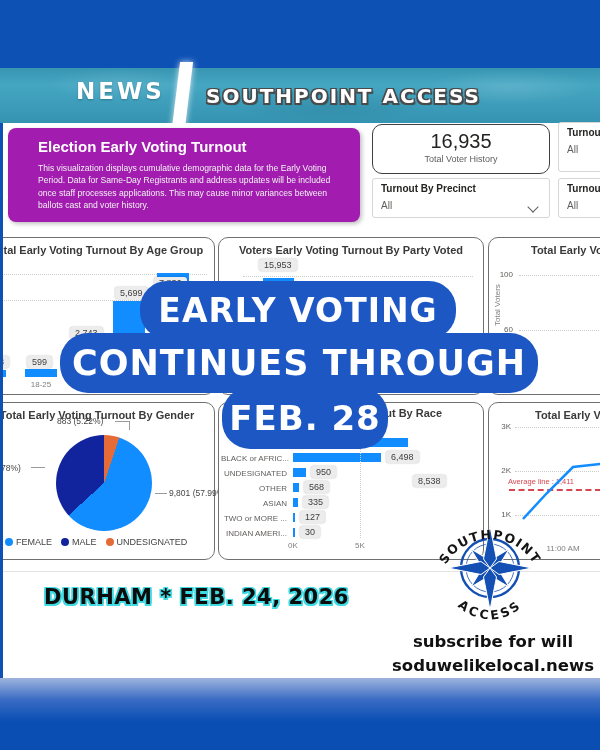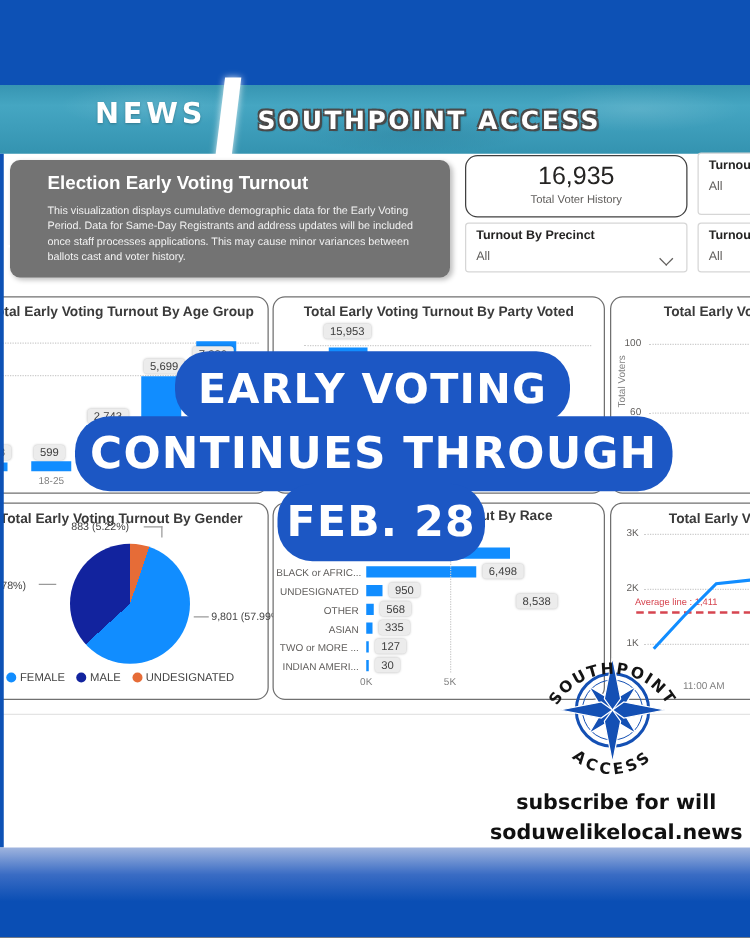--- a/index.html
+++ b/index.html
@@ -20,21 +20,21 @@
         box-shadow:0 0 6px rgba(255,255,255,.8);}
   #brand-label{left:206px;top:84px;color:#fff;font-size:20px;font-weight:bold;letter-spacing:2px;
         font-family:"DejaVu Sans",sans-serif;
         text-shadow:-1.5px -1.5px 0 #4a4a4a,1.5px -1.5px 0 #4a4a4a,-1.5px 1.5px 0 #4a4a4a,
                     1.5px 1.5px 0 #4a4a4a,2px 2px 1px rgba(0,0,0,.4);}
   #leftstrip{left:0;top:123px;width:3px;height:555px;background:#0d51b5;z-index:30;}
   #bottomband{left:0;top:678px;width:600px;height:72px;
         background:linear-gradient(180deg,#9fb4de 0%,#3a6cc4 30%,#0a4eb4 60%,#0a4eb4 100%);z-index:30;}
   #page-divider{left:0;top:571px;width:600px;height:0;border-top:1px solid #e4e4e4;}
   
-  #graybox{left:8px;top:128px;width:352px;height:94px;background:#737373;border-radius:8px;
+  #graybox{left:8px;top:128px;width:352px;height:94px;background:#a21caf;border-radius:8px;
         box-shadow:2px 2px 4px rgba(0,0,0,.25);}
   #graybox .ititle{position:absolute;left:30px;top:10px;color:#fff;font-size:15px;font-weight:bold;}
   #graybox .ibody{position:absolute;left:30px;top:34px;width:296px;color:#f2f2f2;font-size:8.6px;
         line-height:12.4px;}
   .logofrag{position:absolute;color:#fff;font-weight:bold;z-index:2;}
   
   .kpi{left:372px;top:124px;width:176px;height:48px;background:#fff;border:1.5px solid #404040;
         border-radius:10px;text-align:center;}
   .kpi .v{margin-top:5px;font-size:20px;color:#252423;}
   .kpi .l{font-size:9px;color:#605e5c;margin-top:1px;}
@@ -136,21 +136,21 @@
         <div class="vbar" style="left: 164px; top: 35px; width: 32px; height: 104px; background: rgb(17, 141, 255);"></div>
         <div class="pill" style="left: -16px; top: 118px; width: 22px; text-align: right;">8</div>
         <div class="pill" style="left: 34px; top: 118px;">599</div>
         <div class="pill" style="left: 77px; top: 89px;">2,743</div>
         <div class="pill" style="left: 122px; top: 49px;">5,699</div>
         <div class="pill" style="left: 161px; top: 39px; z-index: 5;">7,836</div>
       </div>
   </div>
 
   <div class="card" id="card-party" style="left:218px;top:237px;width:264px;height:156px;">
-    <div class="ctitle" style="left:0;top:6px;width:264px;text-align:center;">Total Early Voting Turnout By Party Voted</div>
+    <div class="ctitle" style="left:0;top:6px;width:264px;text-align:center;">Voters Early Voting Turnout By Party Voted</div>
     <div class="grid-h" style="left:24px;width:230px;top:38px;"></div>
     <div id="party-plot" class="abs" style="left:0;top:0;width:264px;height:156px;">
         <div class="vbar" style="left: 44px; top: 40px; width: 31px; height: 100px; background: rgb(17, 141, 255);"></div>
         <div class="pill" style="left: 40px; top: 21px;">15,953</div>
       </div>
   </div>
 
   <div class="card" id="card-line-top" style="left:488px;top:237px;width:150px;height:156px;">
     <div class="ctitle" style="left:42px;top:6px;">Total Early Voting</div>
     <div class="ylab" style="left:4px;top:88px;">Total Voters</div>
@@ -228,20 +228,21 @@
       <polyline id="line-bottom-poly" fill="none" stroke="#118DFF" stroke-width="2.5" points="34,116 58,90 84,64 112,61"></polyline>
     </svg>
     <div class="axis" style="left:44px;top:141px;width:60px;">11:00 AM</div>
   </div>
 
   <div class="opill" id="opill1">EARLY VOTING</div>
   <div class="opill" id="opill2">CONTINUES THROUGH</div>
   <div class="opill" id="opill3">FEB. 28</div>
 
   <div class="abs" id="page-divider"></div>
+  <div class="abs" id="dateline">DURHAM * FEB. 24, 2026</div>
 
   <svg class="abs" id="compass" width="128" height="128" viewBox="-64 -64 128 128">
     <defs>
       <path id="arcTop" d="M -50,12 A 51,51 0 0 1 50,12"></path>
       <path id="arcBot" d="M -40,28 A 46,46 0 0 0 40,28"></path>
     </defs>
     <circle r="29" fill="none" stroke="#1450b4" stroke-width="2.4"></circle>
     <circle r="24" fill="none" stroke="#1450b4" stroke-width="0.8"></circle>
     <g fill="#1450b4" stroke="#ffffff" stroke-width="1">
       <polygon points="0,-27 5,-7 0,0 -5,-7" transform="rotate(45)"></polygon>

